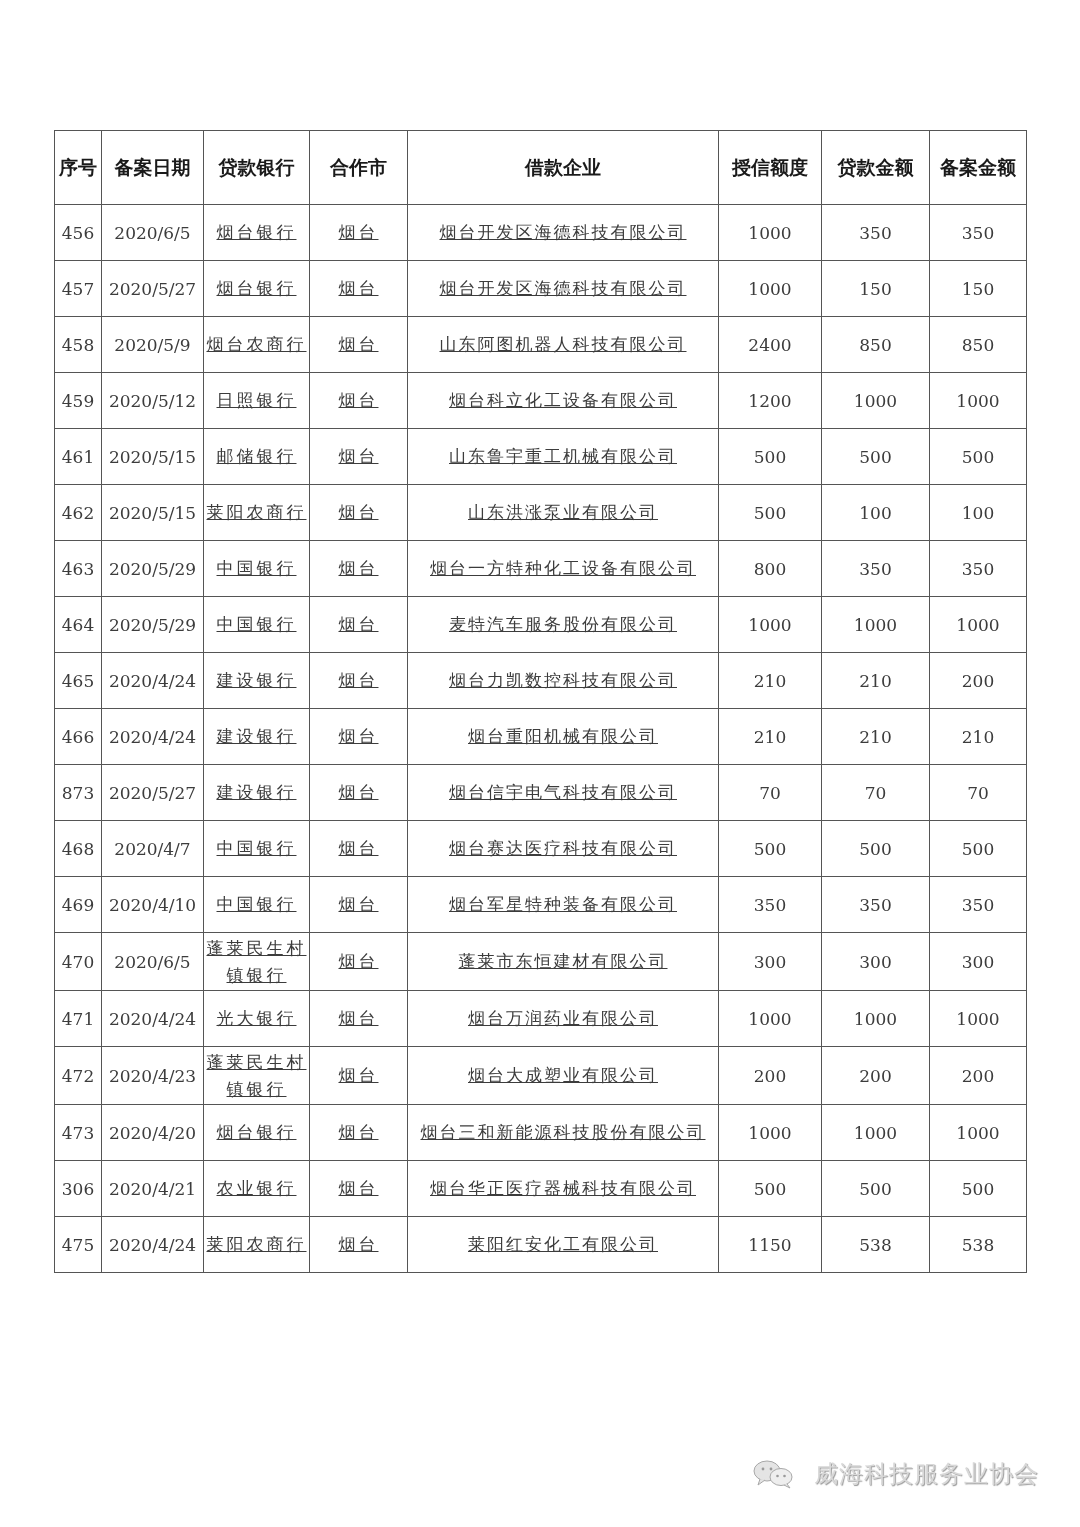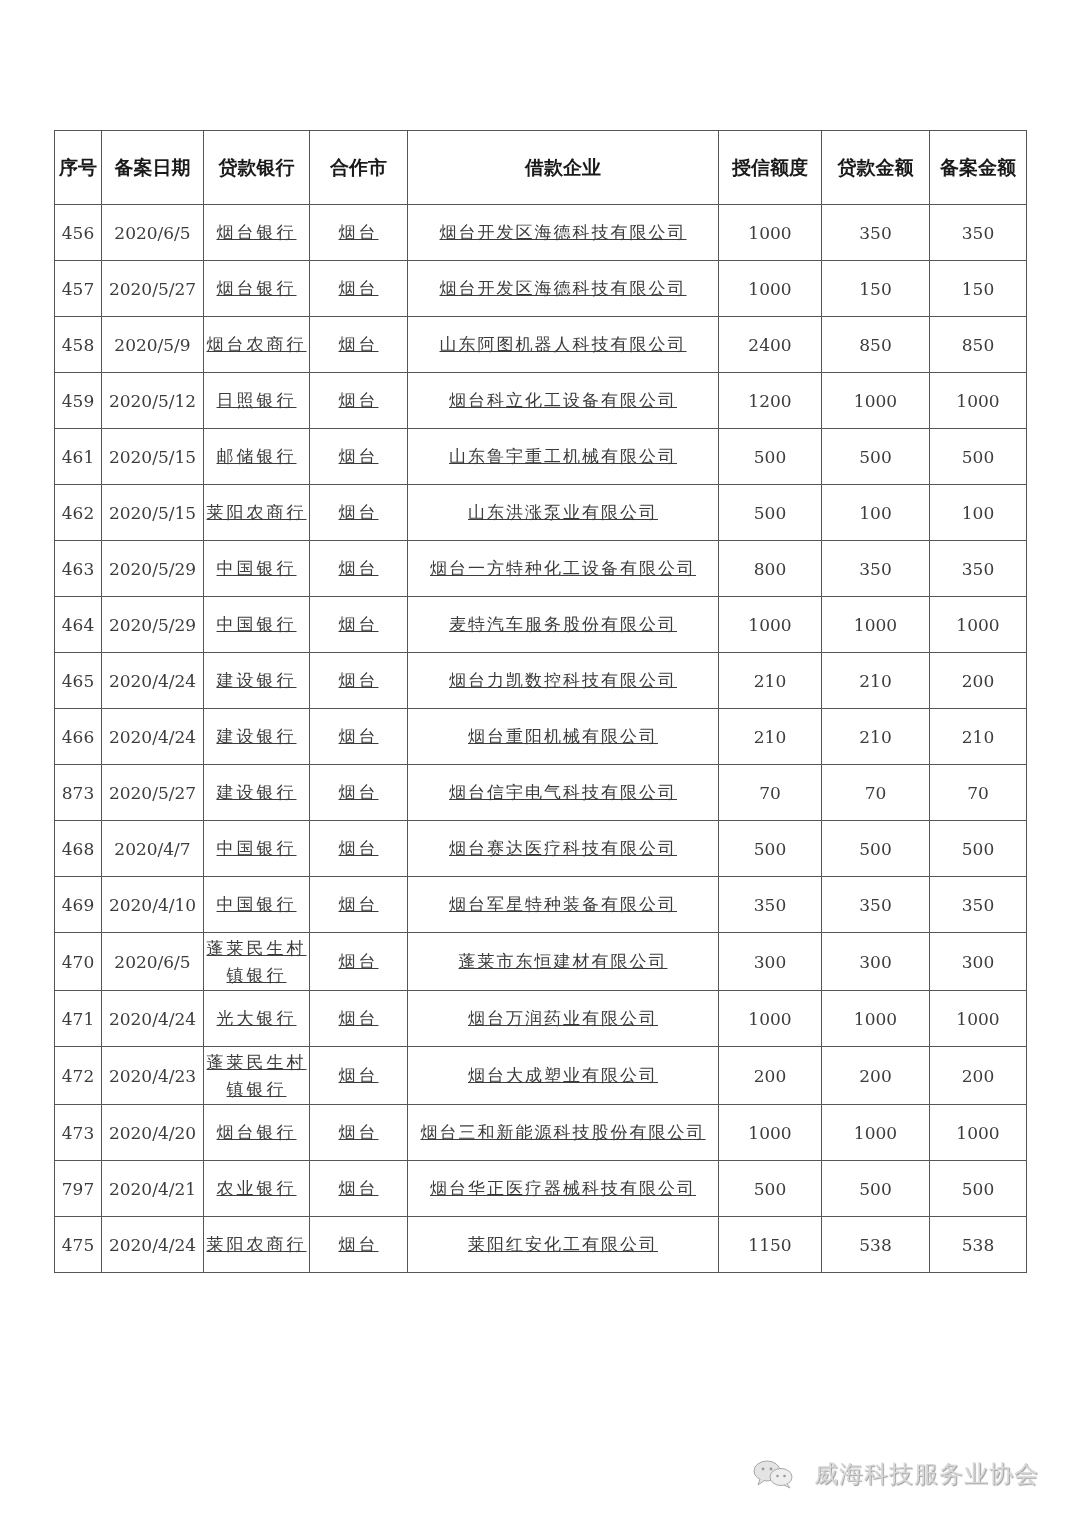--- a/index.html
+++ b/index.html
@@ -272,21 +272,21 @@
       <td class="num">473</td>
       <td class="num">2020/4/20</td>
       <td class="cjk">烟台银行</td>
       <td class="cjk">烟台</td>
       <td class="cjk company">烟台三和新能源科技股份有限公司</td>
       <td class="num">1000</td>
       <td class="num">1000</td>
       <td class="num">1000</td>
     </tr>
     <tr>
-      <td class="num">797</td>
+      <td class="num">306</td>
       <td class="num">2020/4/21</td>
       <td class="cjk">农业银行</td>
       <td class="cjk">烟台</td>
       <td class="cjk company">烟台华正医疗器械科技有限公司</td>
       <td class="num">500</td>
       <td class="num">500</td>
       <td class="num">500</td>
     </tr>
     <tr>
       <td class="num">475</td>

